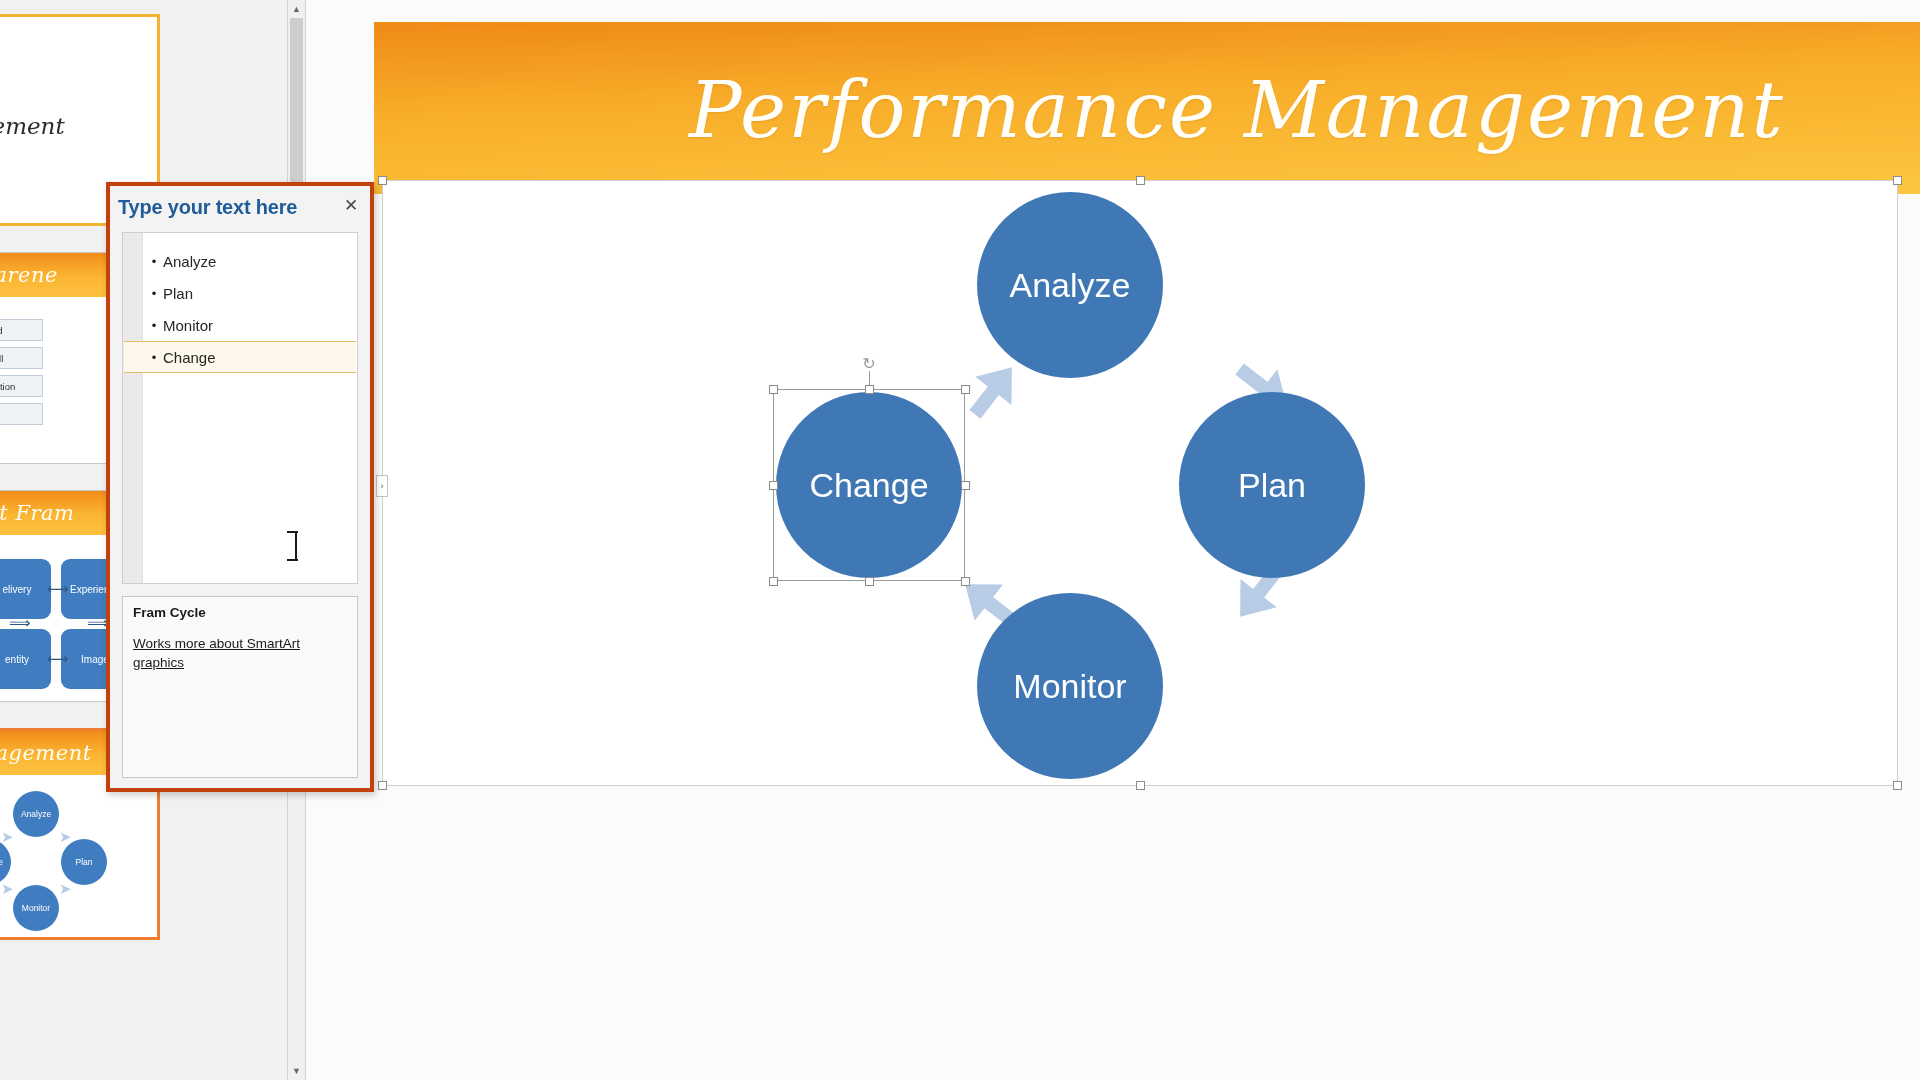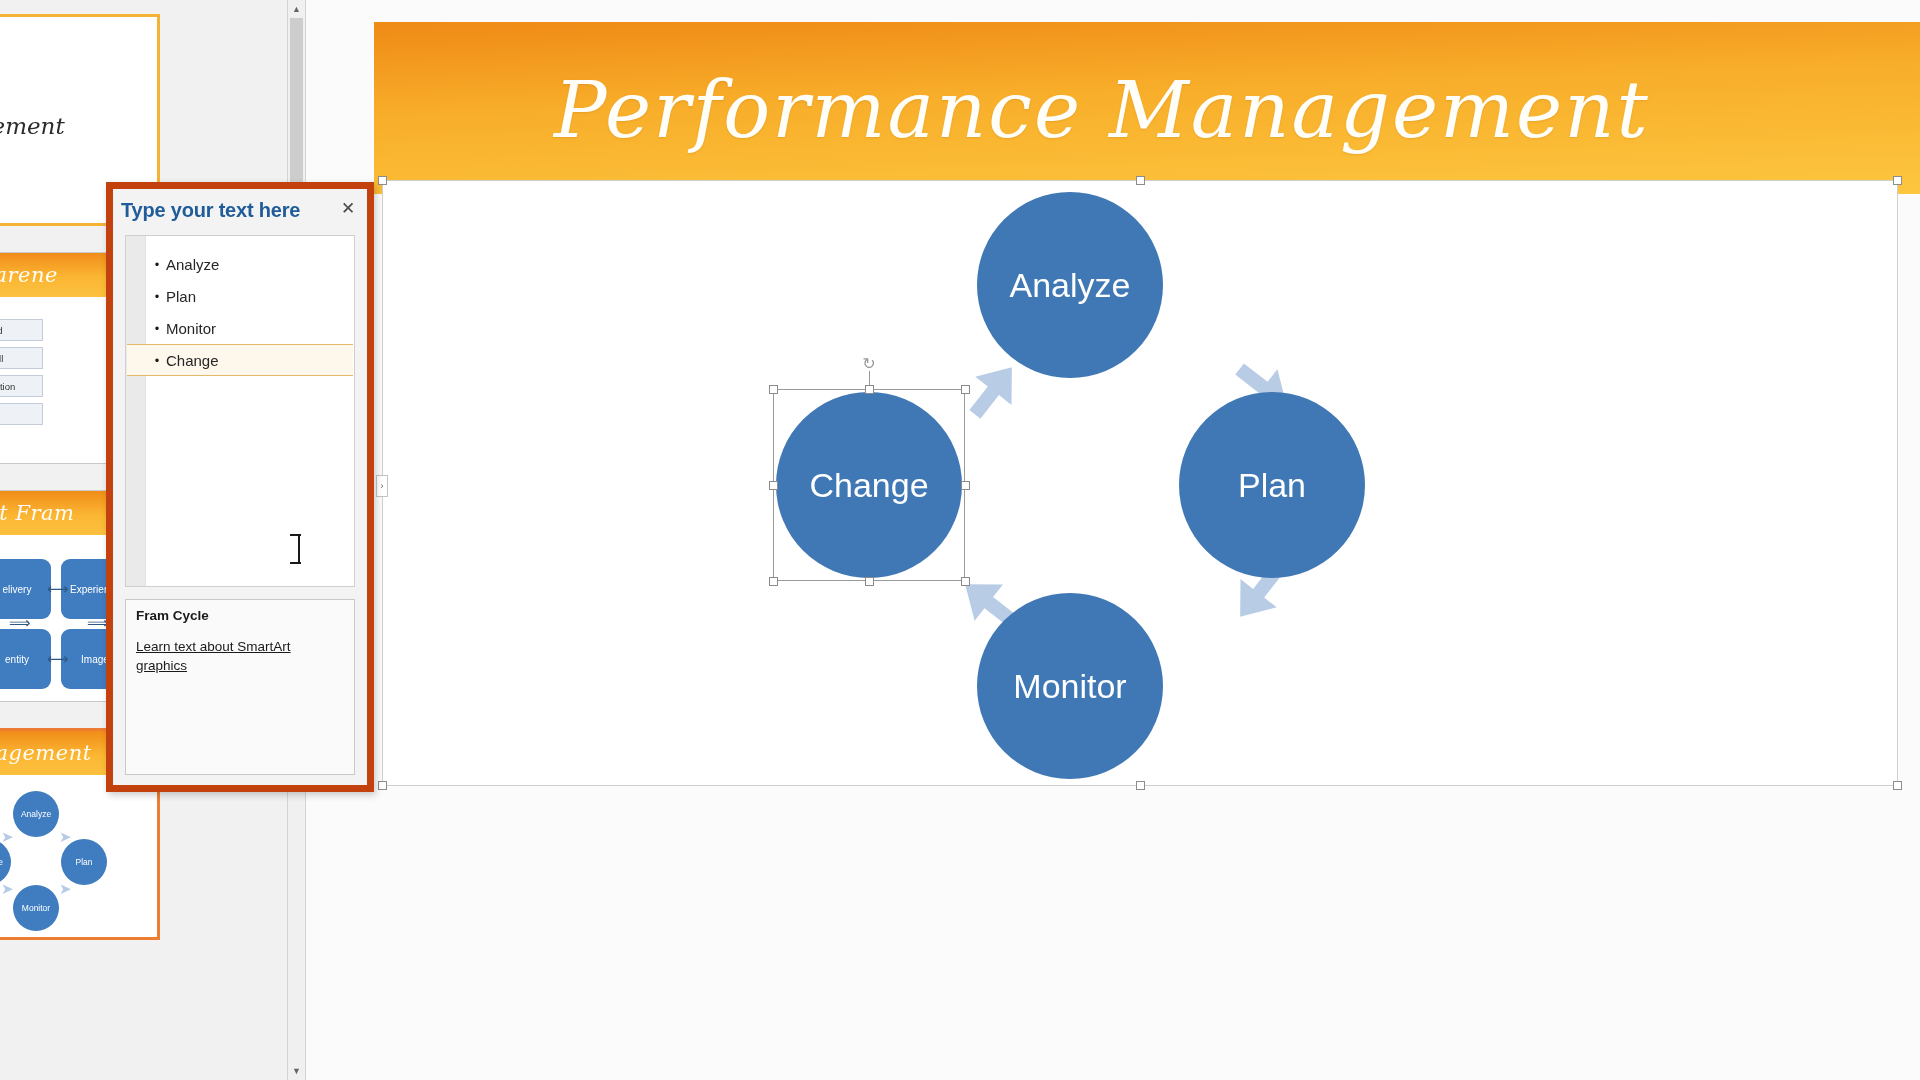--- a/index.html
+++ b/index.html
@@ -83,21 +83,21 @@
   .sb-btn.up { top: 0; } .sb-btn.down { bottom: 0; }
 
   
   .stage {
     position: absolute; left: 306px; top: 0; right: 0; bottom: 0;
     background: #fbfbfb;
   }
   .slide-banner {
     position: absolute; left: 68px; top: 22px; right: 0; height: 172px;
     background: linear-gradient(178deg,#ef8a16 0%, #f8ae2a 42%, #fdc63f 100%);
-    display: flex; align-items: center; justify-content: flex-start;
+    display: flex; align-items: center; justify-content: center;
   }
   .slide-title {
     color: #fffef8; font-family: "DejaVu Serif", serif; font-style: italic;
     font-size: 78px; letter-spacing: 2px; white-space: nowrap;
     margin-left: 180px; margin-top: 4px;
     text-shadow: 0 1px 2px rgba(150,90,0,.18);
   }
 
   
   .sa-frame {
@@ -137,21 +137,21 @@
   .frame-tab {
     position: absolute; width: 12px; height: 22px;
     background: #ffffff; border: 1px solid #c4c4c4;
     display: flex; align-items: center; justify-content: center;
     font-size: 9px; color: #5a5a5a;
   }
 
   
   .pane {
     position: absolute; left: 106px; top: 182px; width: 268px; height: 610px;
-    background: #f3f3f3; border: 7px solid #c2410c;
+    background: #f3f3f3; border: 4px solid #c2410c;
     box-shadow: 2px 3px 7px rgba(0,0,0,.20);
   }
   .pane-title {
     position: absolute; left: 8px; top: 10px;
     font-size: 20px; font-weight: bold; color: #1f5campaign;
     color: #1f5c99; letter-spacing: -.2px;
   }
   .pane-close {
     position: absolute; right: 8px; top: 8px; width: 22px; height: 22px;
     display: flex; align-items: center; justify-content: center;
@@ -350,17 +350,17 @@
         <span>Change</span>
       </div>
 
       <div class="caret-mouse">
           <span></span>
         </div>
     </div>
 
     <div class="pane-desc">
       <div class="desc-title">Fram Cycle</div>
-      <a class="desc-link" href="#">Learn text about SmartArt graphics</a>
+      <a class="desc-link" href="#">Works more about SmartArt graphics</a>
     </div>
   </div>
 
 </div>
 
 </body></html>

